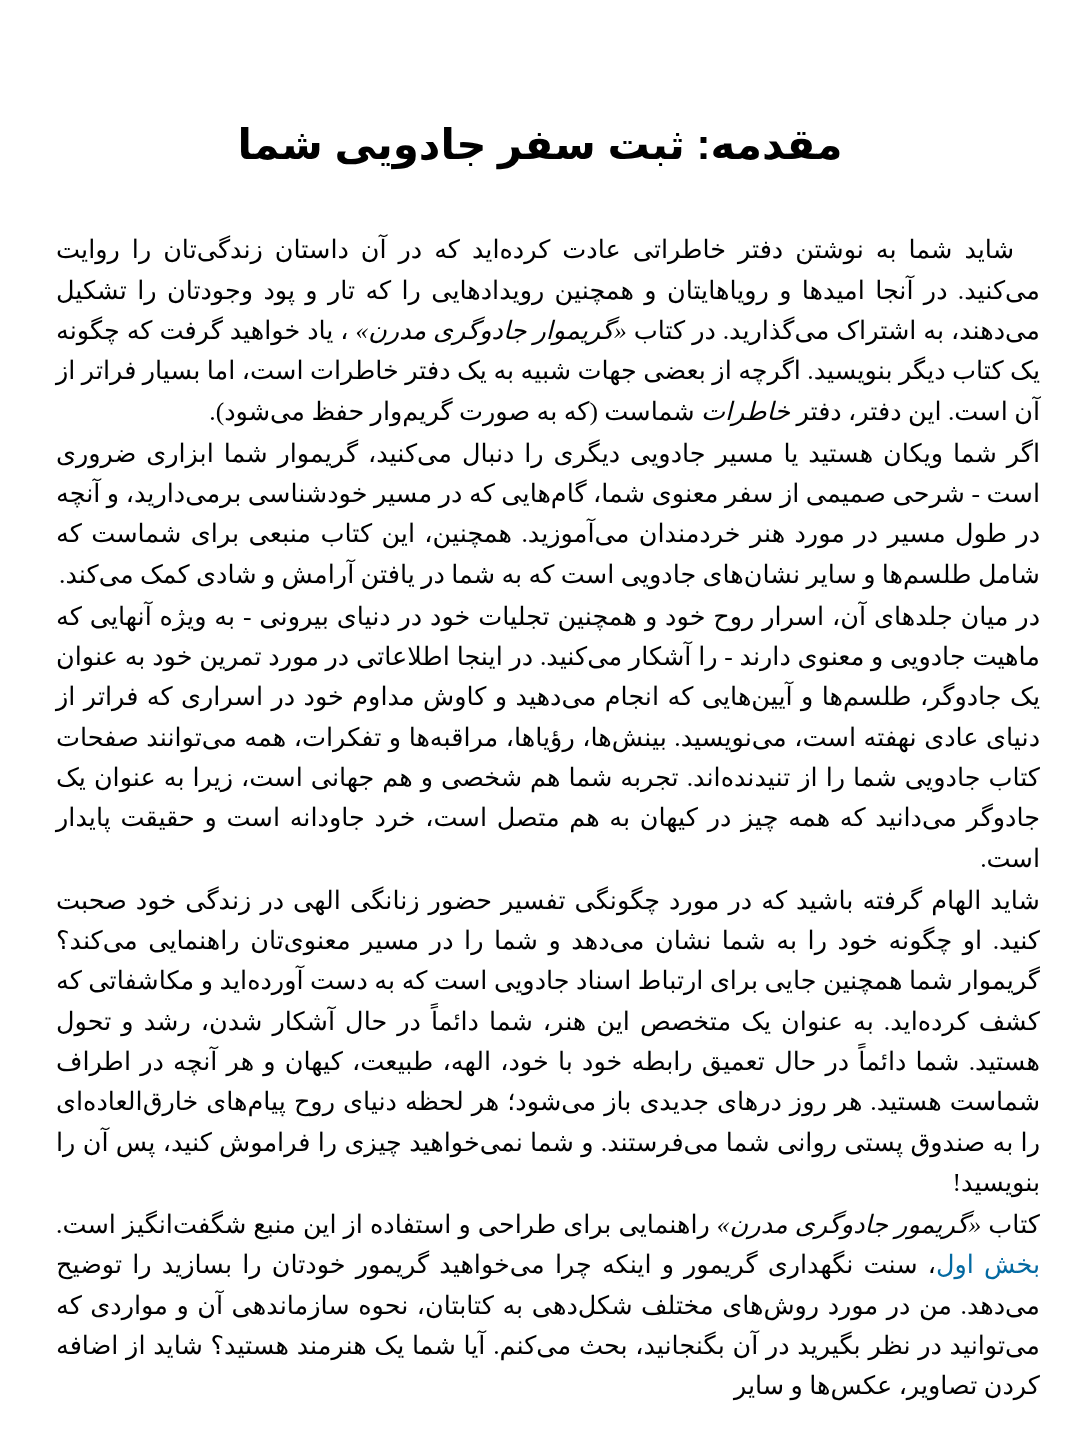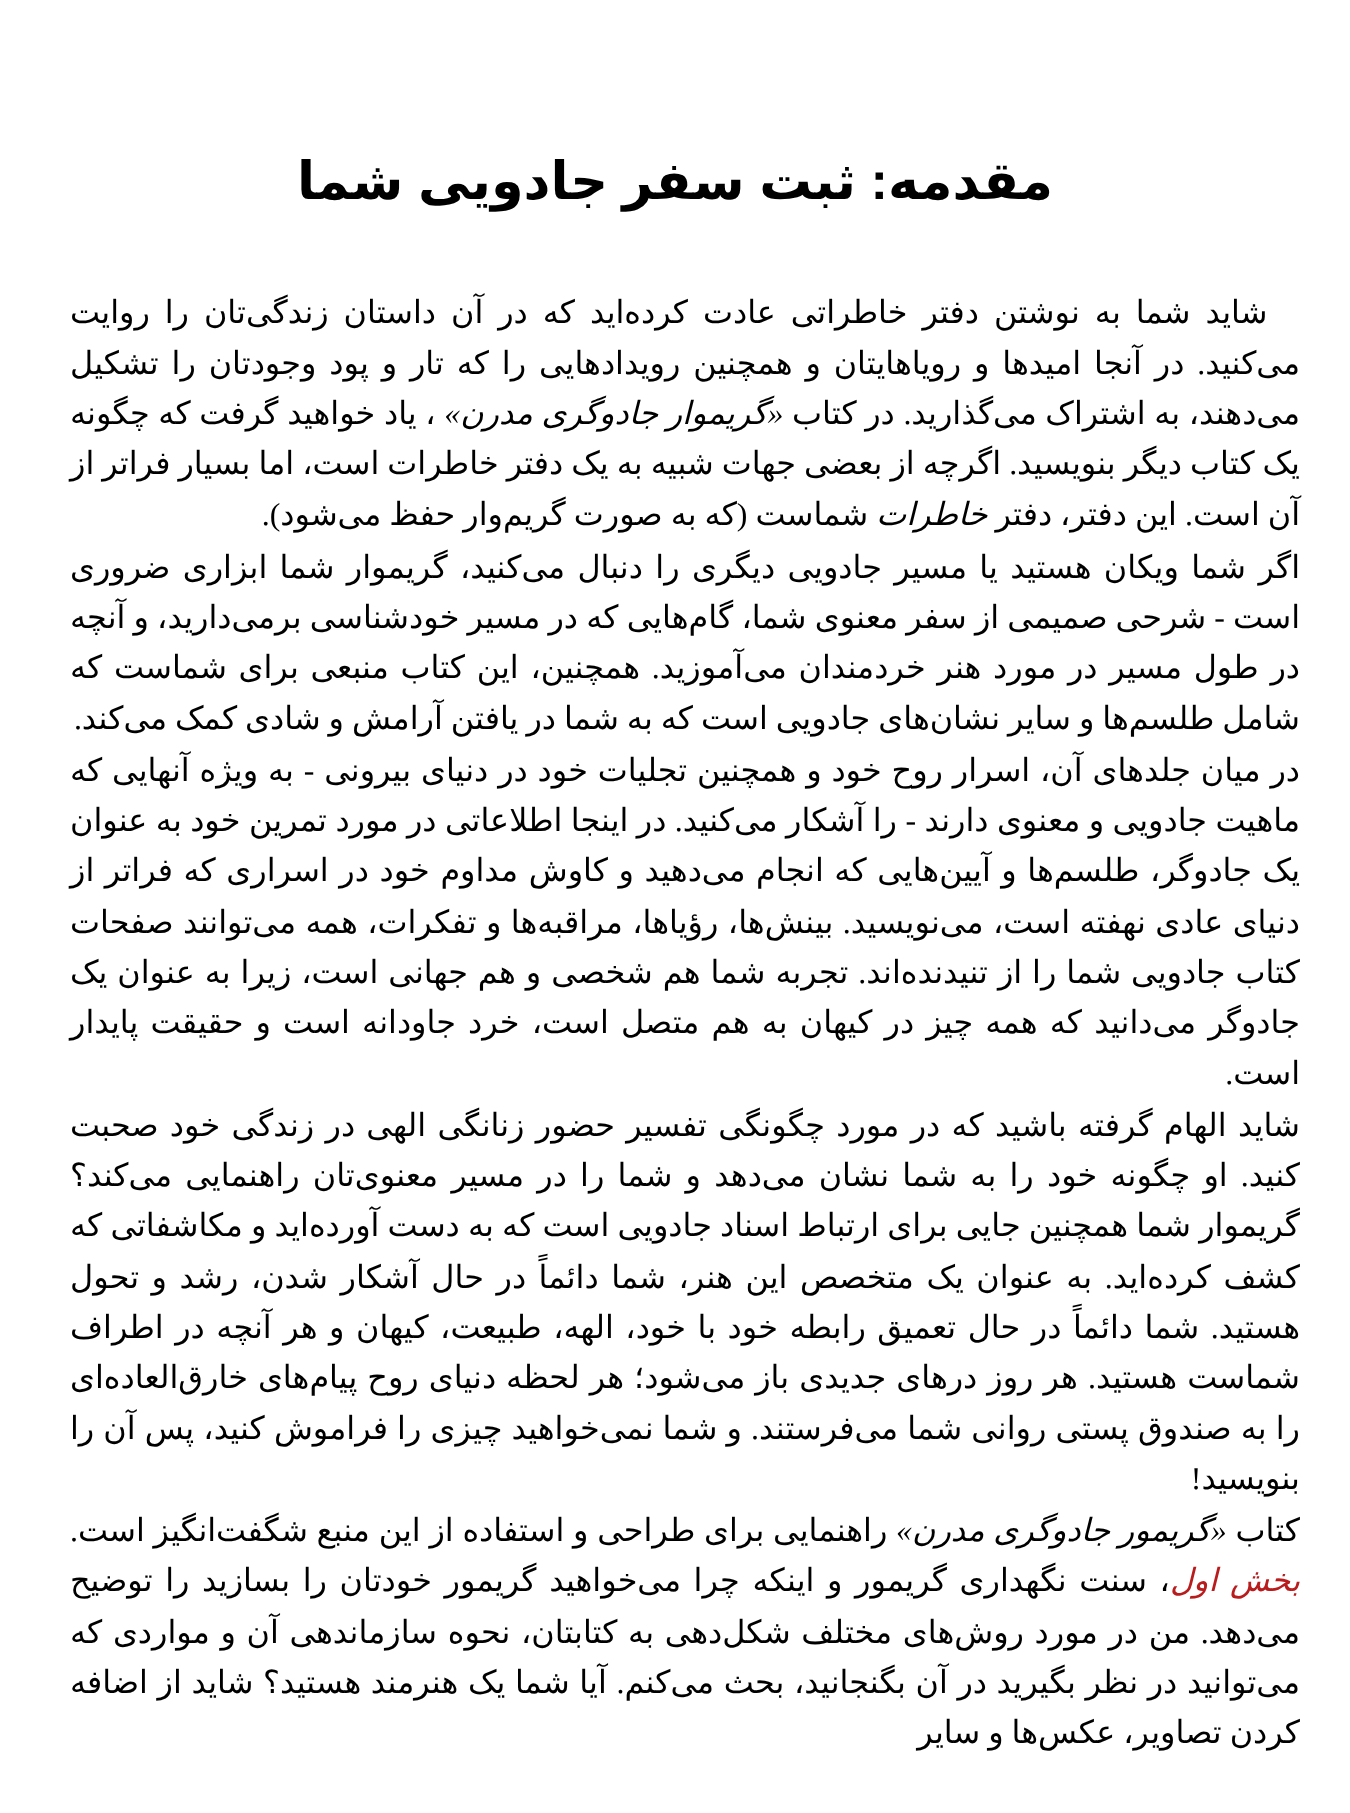--- a/index.html
+++ b/index.html
@@ -37,22 +37,21 @@
     text-align: justify;
     text-justify: inter-word;
   }
   p.para.first {
     text-indent: 26px;
   }
   .it {
     font-style: italic;
   }
   .lnk {
-    color: #b91c1c;
-    font-style: italic;
+    color: #0369a1;
   }
 </style>
 </head>
 <body>
 
 <div class="page">
 
   <h1 class="doc-title">مقدمه: ثبت سفر جادویی شما</h1>
 
   <div id="body-root">

